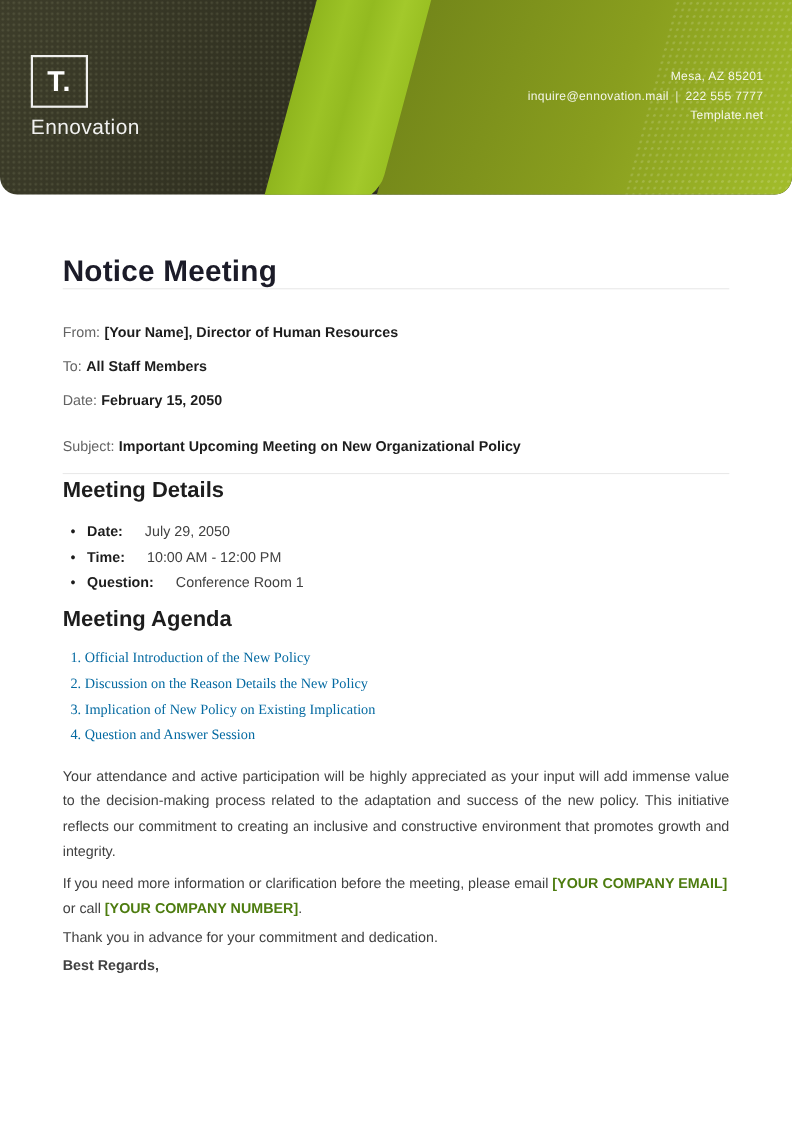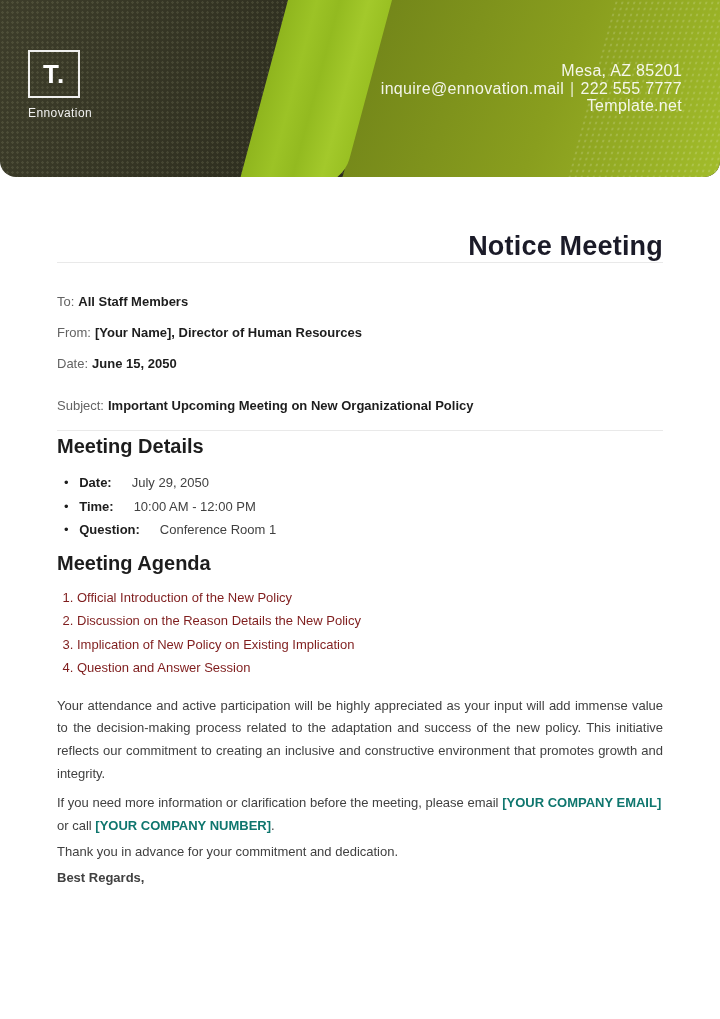--- a/index.html
+++ b/index.html
@@ -54,38 +54,38 @@
   .logo-box {
     width: 52px; height: 48px;
     border: 2px solid rgba(255,255,255,0.92);
     display: flex; align-items: center; justify-content: center;
     color: #ffffff;
     font-size: 26px; font-weight: bold; letter-spacing: 1px;
   }
   .brand-name {
     margin-top: 8px;
     color: rgba(255,255,255,0.93);
-    font-size: 12px;
+    font-size: 19px;
     letter-spacing: 0.4px;
   }
   .contact-block {
-    position: absolute; top: 62px; right: 38px; z-index: 3;
+    position: absolute; top: 62px; right: 26px; z-index: 3;
     text-align: right;
     color: rgba(255,255,255,0.90);
-    font-size: 16px;
+    font-size: 11px;
     line-height: 17.5px;
     letter-spacing: 0.3px;
   }
   .contact-sep { margin: 0 6px; opacity: 0.85; }
 
   
   .content { padding: 0 57px; color: #414141; font-size: 13px; }
   .doc-title {
     margin: 54px 0 0 0;
-    text-align: right;
+    text-align: left;
     font-size: 27px;
     line-height: 31px;
     font-weight: 700;
     color: #1b1b28;
     letter-spacing: 0.2px;
   }
   hr.divider { border: none; border-top: 1px solid #e9e9e9; margin: 0; }
   .hr-1 { margin-top: 33px; }
   .hr-2 { margin-top: 31px; }
 
@@ -117,31 +117,31 @@
     color: #1d1d1d;
     margin-right: 7px;
   }
   .detail-label { font-weight: bold; color: #1d1d1d; }
   .detail-value { margin-left: 20px; }
 
   ol.agenda-list {
     margin: 13px 0 0 0;
     padding: 0 0 0 20px;
   }
-  ol.agenda-list li { line-height: 23.5px; color: #7f1d1d; }
+  ol.agenda-list li { line-height: 23.5px; color: #0369a1; font-family: Liberation Serif, serif; }
 
   .body-par {
     margin: 15px 0 0 0;
     line-height: 22.8px;
     text-align: justify;
   }
   .contact-par { margin: 5px 0 0 0; line-height: 23px; }
   .thanks-par { margin: 3px 0 0 0; line-height: 23px; }
   .closing-par { margin: 3px 0 0 0; line-height: 23px; font-weight: bold; }
-  .bold-ph { font-weight: bold; color: #0f766e; }
+  .bold-ph { font-weight: bold; color: #4d7c0f; }
 </style>
 </head>
 <body>
 
 <div class="page">
 
   <div class="letterhead">
     <div class="green-panel"></div>
     <div class="stripe"></div>
 
@@ -162,27 +162,27 @@
   </div>
 
   <div class="content">
 
     <h1 class="doc-title">Notice Meeting</h1>
 
     <hr class="divider hr-1">
 
     <div class="meta-block">
       <div class="meta-row">
+        <span class="meta-label">From:</span><span class="meta-value">[Your Name], Director of Human Resources</span>
+      </div>
+      <div class="meta-row">
         <span class="meta-label">To:</span><span class="meta-value">All Staff Members</span>
       </div>
       <div class="meta-row">
-        <span class="meta-label">From:</span><span class="meta-value">[Your Name], Director of Human Resources</span>
-      </div>
-      <div class="meta-row">
-        <span class="meta-label">Date:</span><span class="meta-value">June 15, 2050</span>
+        <span class="meta-label">Date:</span><span class="meta-value">February 15, 2050</span>
       </div>
       <div class="meta-row">
         <span class="meta-label">Subject:</span><span class="meta-value">Important Upcoming Meeting on New Organizational Policy</span>
       </div>
     </div>
 
     <hr class="divider hr-2">
 
 
     <h2 class="section-heading">Meeting Details</h2>

